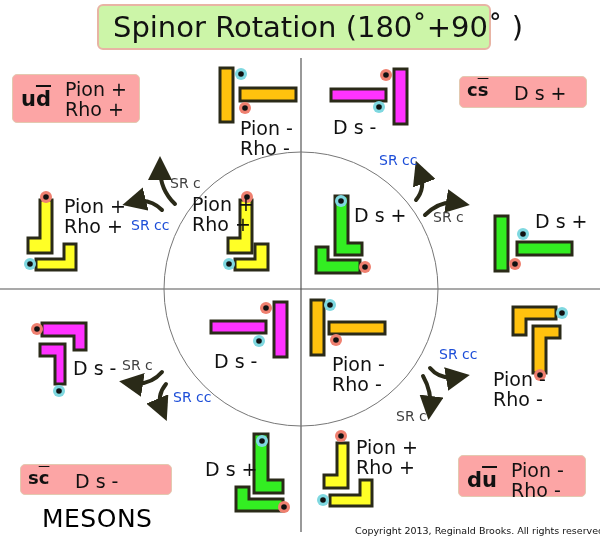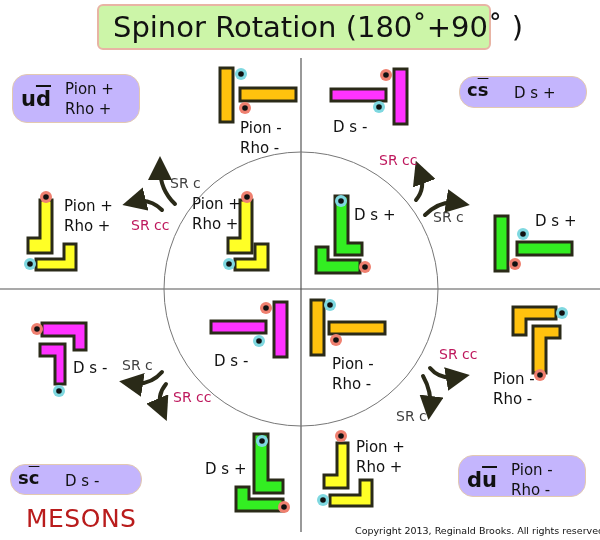--- a/index.html
+++ b/index.html
@@ -1,26 +1,26 @@
 <!DOCTYPE html>
 <html style="--pion: #ffc20e; --pp: #ffff26; --dsm: #ff33ff; --dsp: #33ee22; --red: #ef8070; --cyan: #7fd8e0;"><head>
 <meta charset="utf-8">
 <style>
   html, body { margin:0; padding:0; background:#ffffff; }
   body { width:600px; height:540px; position:relative; overflow:hidden; font-family:"DejaVu Sans", sans-serif; }
   .abs { position:absolute; }
   .title-box { left:97px; top:4px; width:394px; height:46px; background:#ccf5a8; border:2px solid #e8b4a4; border-radius:6px; box-sizing:border-box; }
   .title-text { left:0; top:4px; width:100%; text-align:left; padding-left:14px; box-sizing:border-box; font-size:29px; color:#111; white-space:nowrap; }
-  .qbox { background:#c4b5fd; border:1px solid #e3c9b0; border-radius:15px; box-sizing:border-box; }
+  .qbox { background:#fca5a5; border:1px solid #e3c9b0; border-radius:5px; box-sizing:border-box; }
   .quark { font-size:21px; font-weight:bold; color:#111; }
   .quark .bar { text-decoration: overline; }
-  .lbl { font-size:15px; color:#111; line-height:20px; white-space:pre; }
+  .lbl { font-size:19px; color:#111; line-height:20px; white-space:pre; }
   .sr-c { font-size:14px; color:#404040; white-space:pre; }
-  .sr-cc { font-size:14px; color:#be185d; white-space:pre; }
-  .mesons { font-size:25px; color:#b91c1c; letter-spacing:0.5px; }
+  .sr-cc { font-size:14px; color:#1d4ed8; white-space:pre; }
+  .mesons { font-size:25px; color:#000000; letter-spacing:0.5px;margin-left:16px; }
   .copyright { font-size:9.5px; color:#111; white-space:nowrap; }
   svg.diagram { position:absolute; left:0; top:0; }
 </style>
 </head>
 <body>
 
 <div class="abs title-box">
   <div class="abs title-text">Spinor Rotation (180˚+90˚ )</div>
 </div>
 
@@ -209,21 +209,21 @@
   <div class="abs quark" style="left:8px;top:12px;"><span>u</span><span class="bar">d</span></div>
   <div class="abs lbl" style="left:52px;top:4px;">Pion +</div>
   <div class="abs lbl" style="left:52px;top:24px;">Rho +</div>
 </div>
 
 <div class="abs qbox" style="left:459px;top:76px;width:128px;height:32px;">
   <div class="abs quark" style="left:7px;top:2px;font-size:18px;"><span>c</span><span class="bar">s</span></div>
   <div class="abs lbl" style="left:54px;top:6px;">D s +</div>
 </div>
 
-<div class="abs qbox" style="left:10px;top:464px;width:132px;height:31px;">
+<div class="abs qbox" style="left:20px;top:464px;width:152px;height:31px;">
   <div class="abs quark" style="left:7px;top:2px;font-size:18px;"><span>s</span><span class="bar">c</span></div>
   <div class="abs lbl" style="left:54px;top:6px;">D s -</div>
 </div>
 
 <div class="abs qbox" style="left:458px;top:455px;width:128px;height:42px;">
   <div class="abs quark" style="left:8px;top:12px;"><span>d</span><span class="bar">u</span></div>
   <div class="abs lbl" style="left:52px;top:4px;">Pion -</div>
   <div class="abs lbl" style="left:52px;top:24px;">Rho -</div>
 </div>
 

